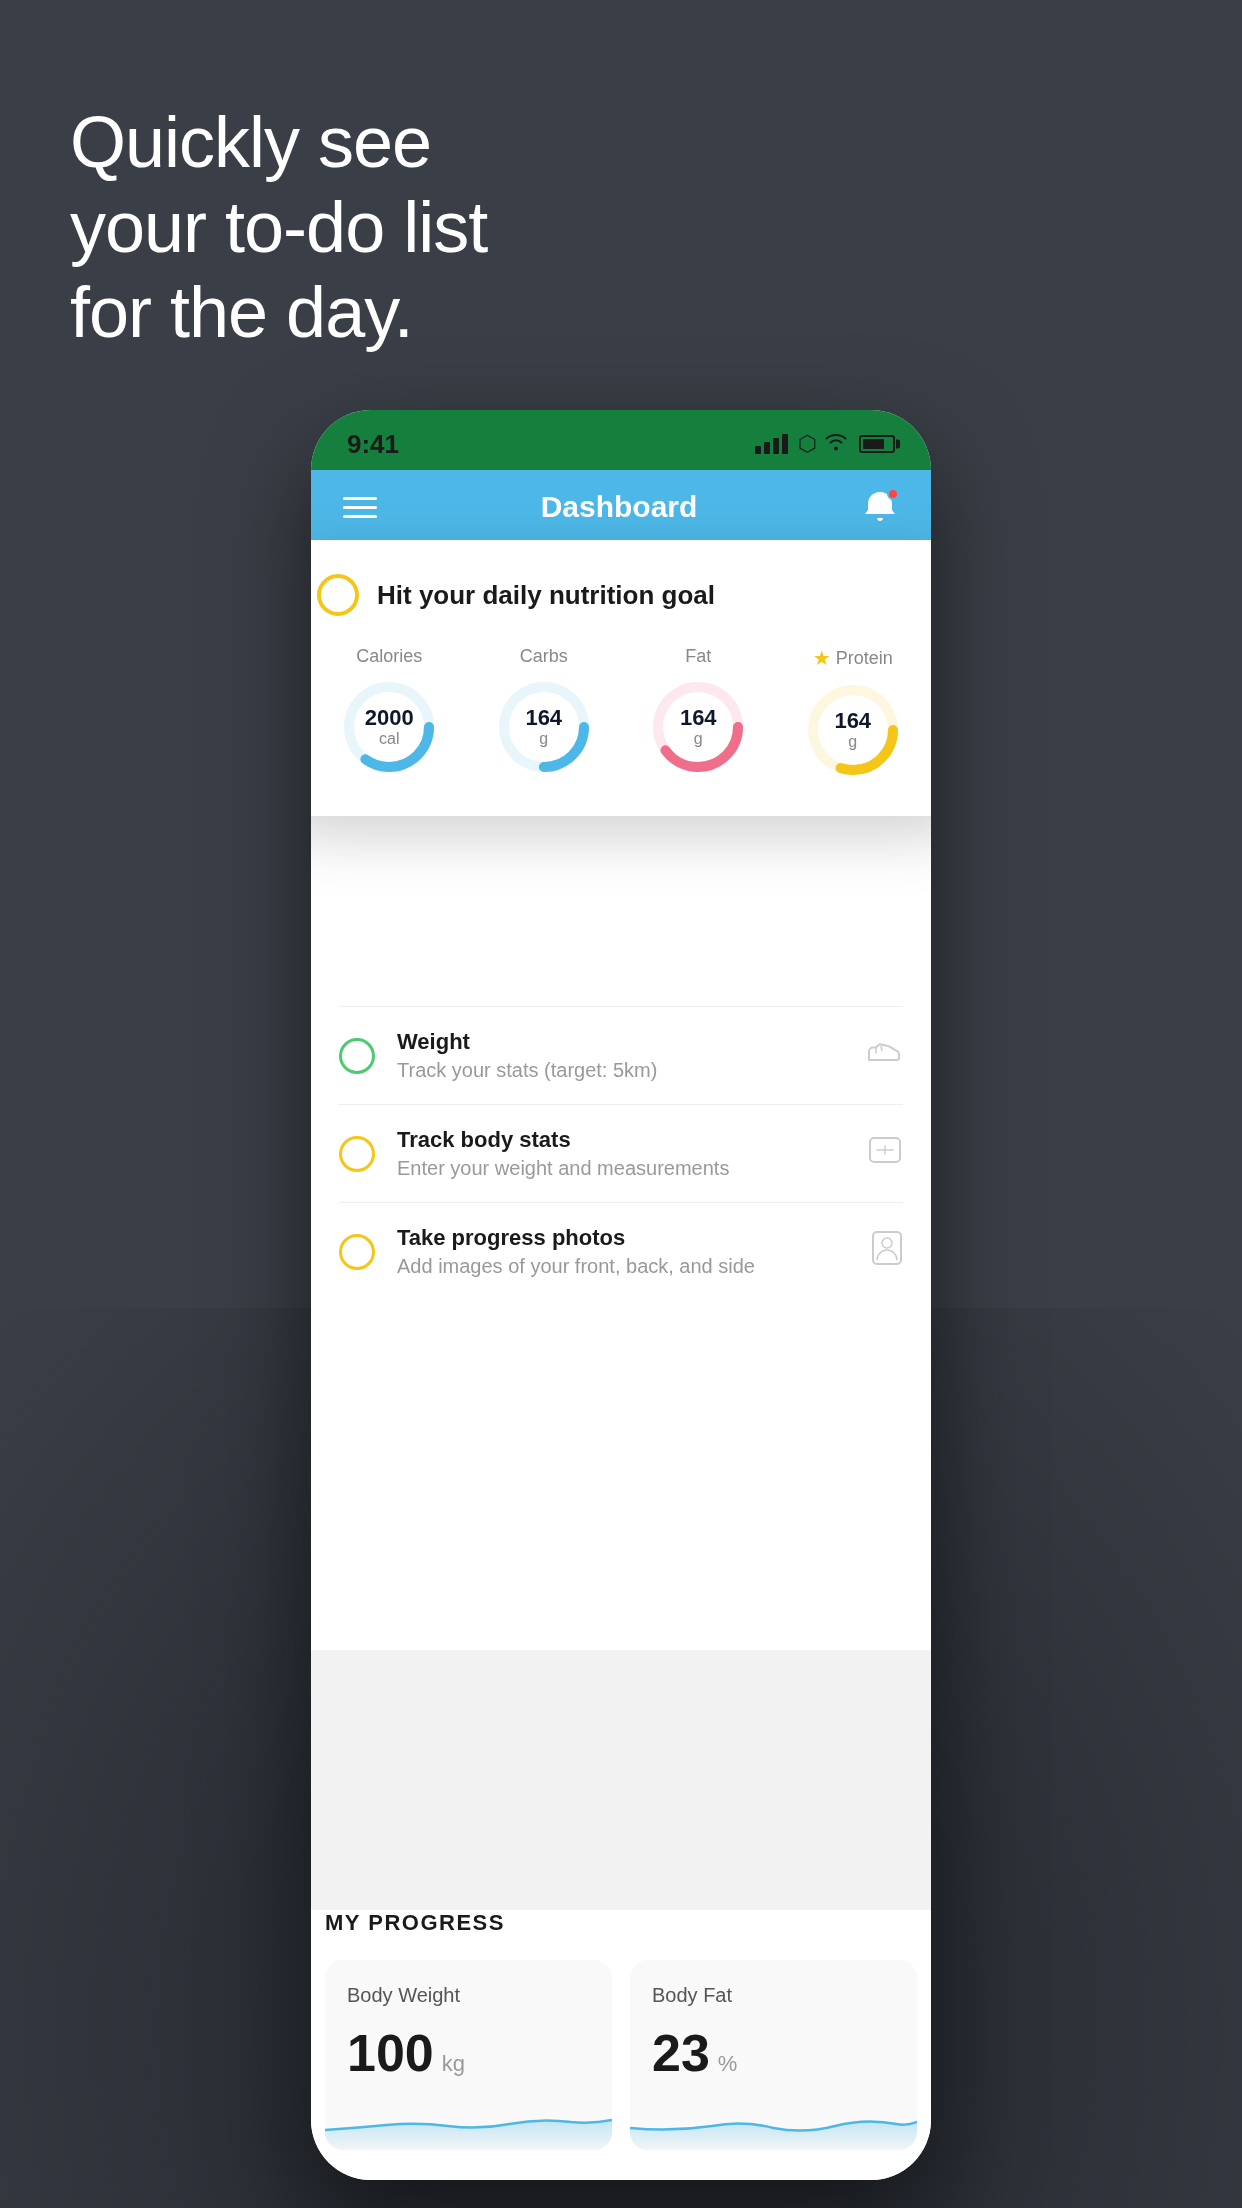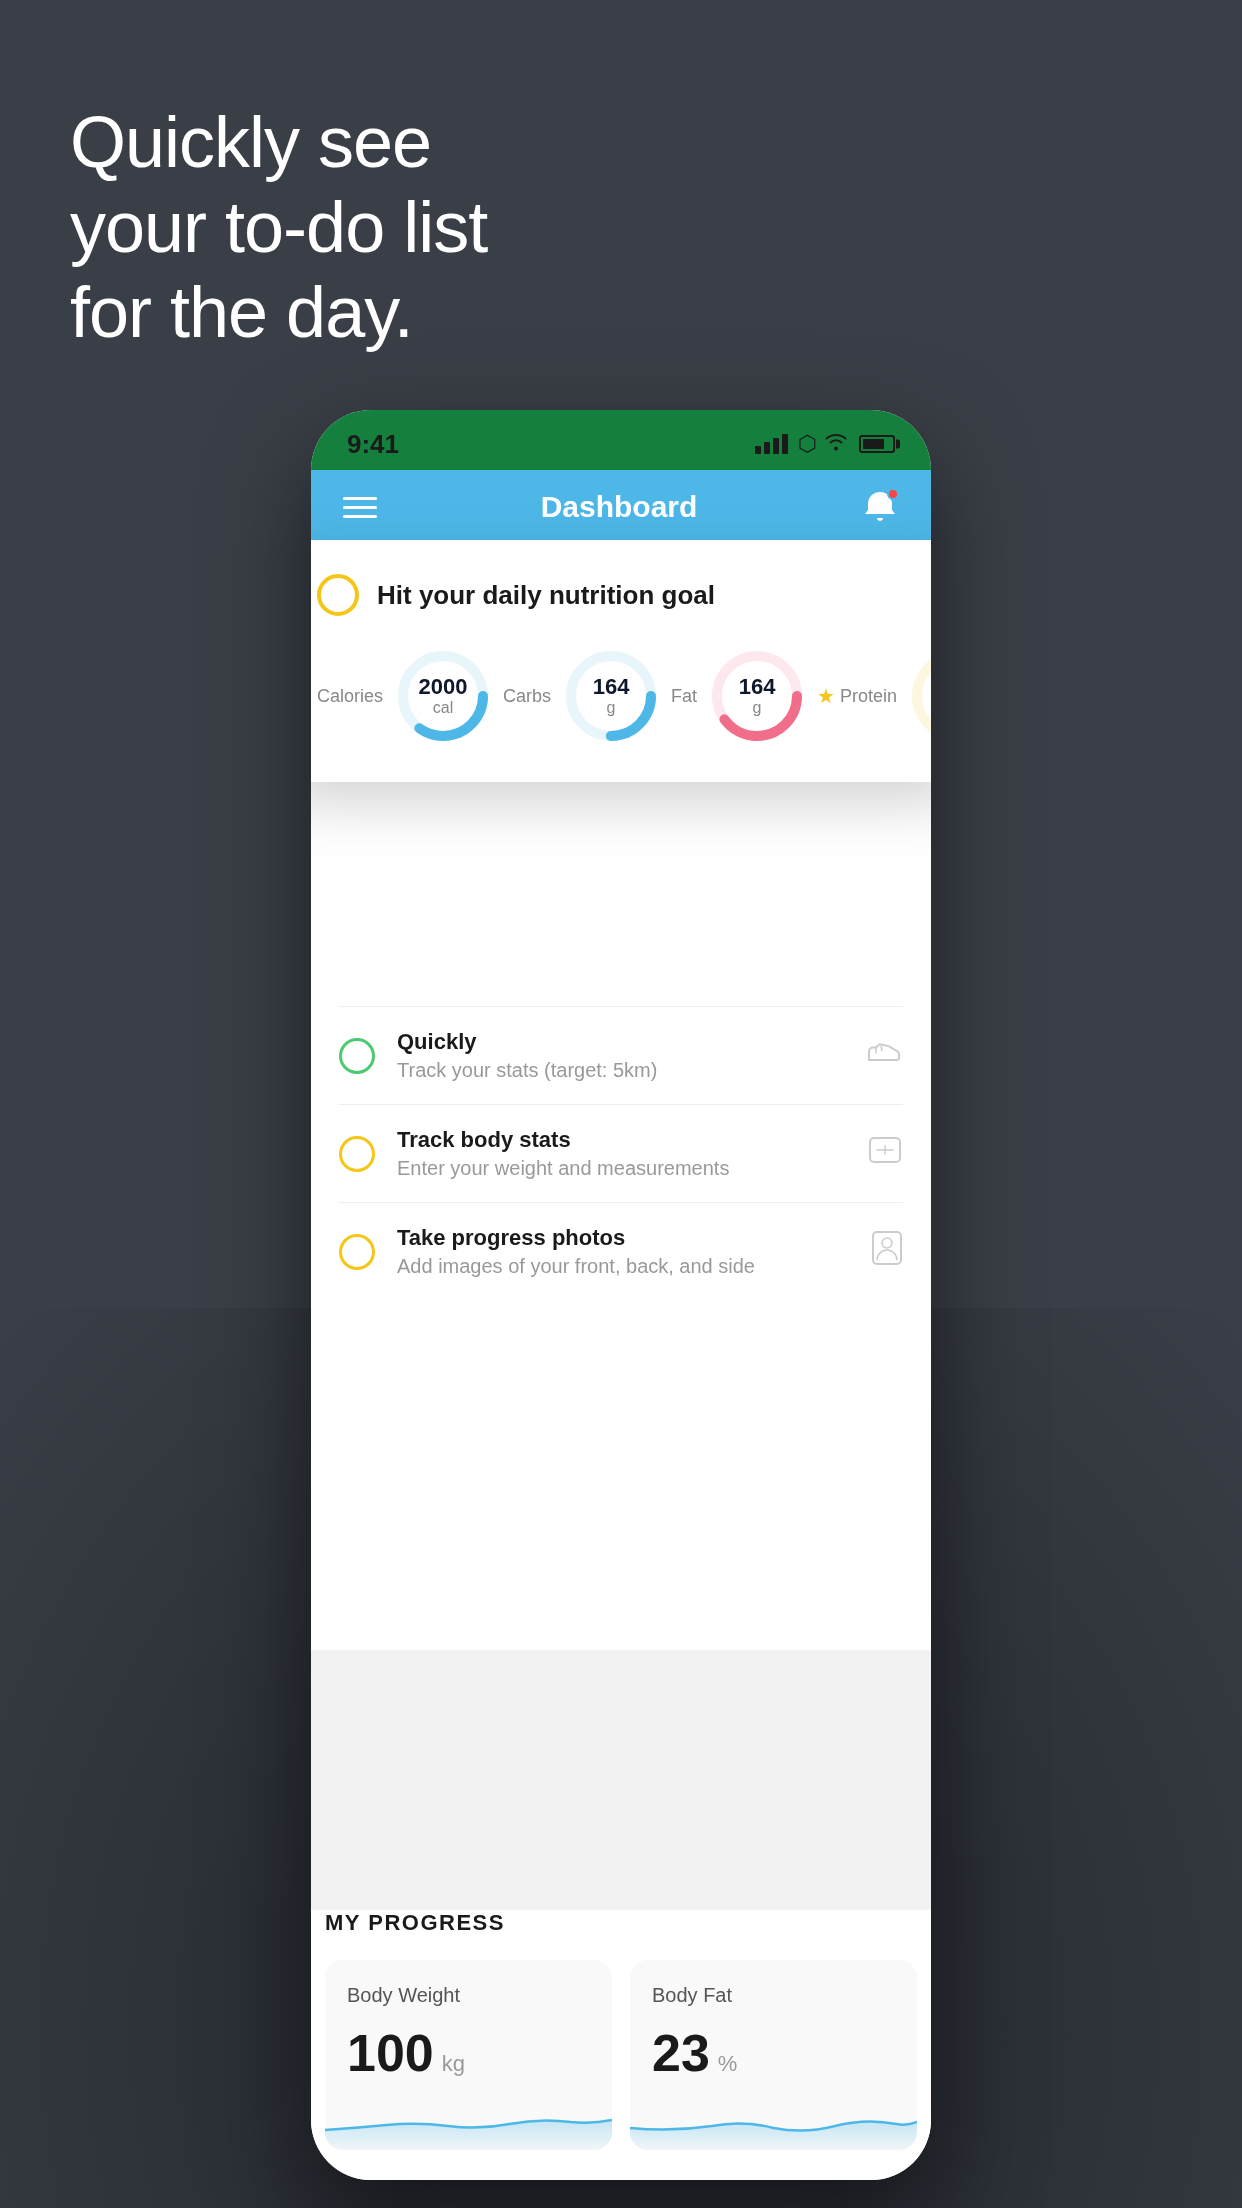--- a/index.html
+++ b/index.html
@@ -224,21 +224,21 @@
 
     .macros-row {
       display: flex;
       justify-content: space-between;
       align-items: flex-start;
       gap: 10px;
     }
 
     .macro-item {
       display: flex;
-      flex-direction: row;
+      flex-direction: column;
       align-items: center;
       gap: 10px;
       flex: 1;
     }
 
     .macro-label {
       font-size: 18px;
       color: #888;
       font-weight: 400;
       display: flex;
@@ -516,21 +516,21 @@
           </div>
 
         </div>
       </div>
 
       <div style="margin-top: 400px;">
 
         <div class="todo-item">
           <div class="todo-circle green"></div>
           <div class="todo-text">
-            <div class="todo-title">Quickly</div>
+            <div class="todo-title">Weight</div>
             <div class="todo-subtitle">Track your stats (target: 5km)</div>
           </div>
           <div class="todo-icon">
             <svg width="36" height="28" viewBox="0 0 36 28" fill="none">
               <path d="M2 22h28c1.1 0 2-.9 2-2v-4c0-1.1-.6-2.1-1.5-2.6l-8-4.8c-.3-.2-.7-.4-1-.5L14 6.5c-.8-.3-1.7-.1-2.3.5L9 9.5H6c-2.2 0-4 1.8-4 4V22z" fill="none" stroke="#cccccc" stroke-width="2"></path>
               <path d="M9 9.5v6" stroke="#cccccc" stroke-width="1.5"></path>
               <path d="M14 8l1 5" stroke="#cccccc" stroke-width="1.5"></path>
             </svg>
           </div>
         </div>

